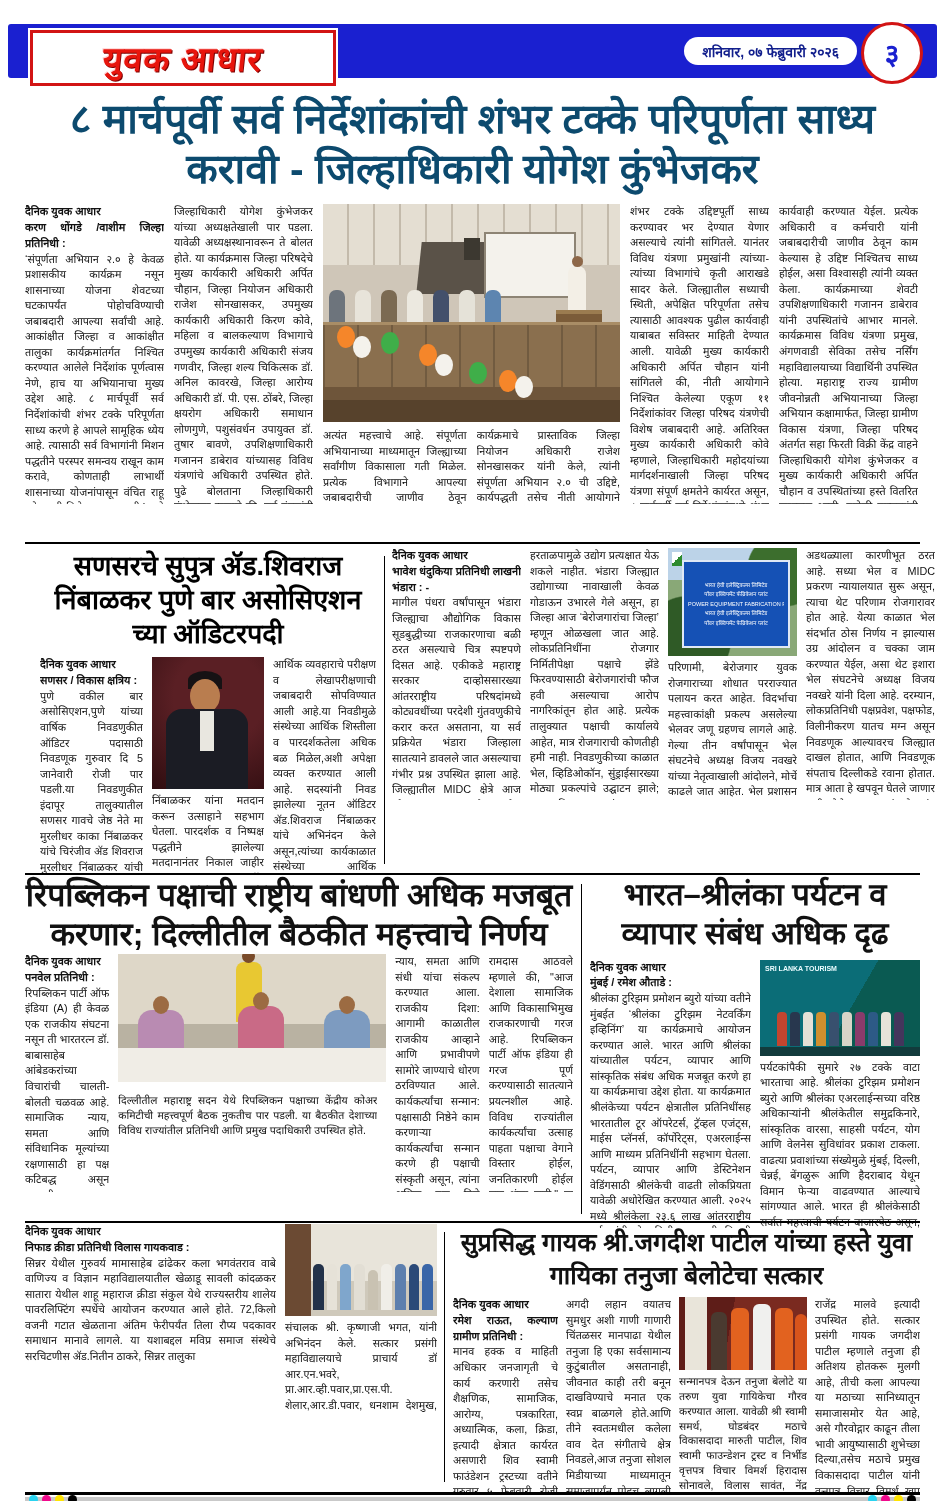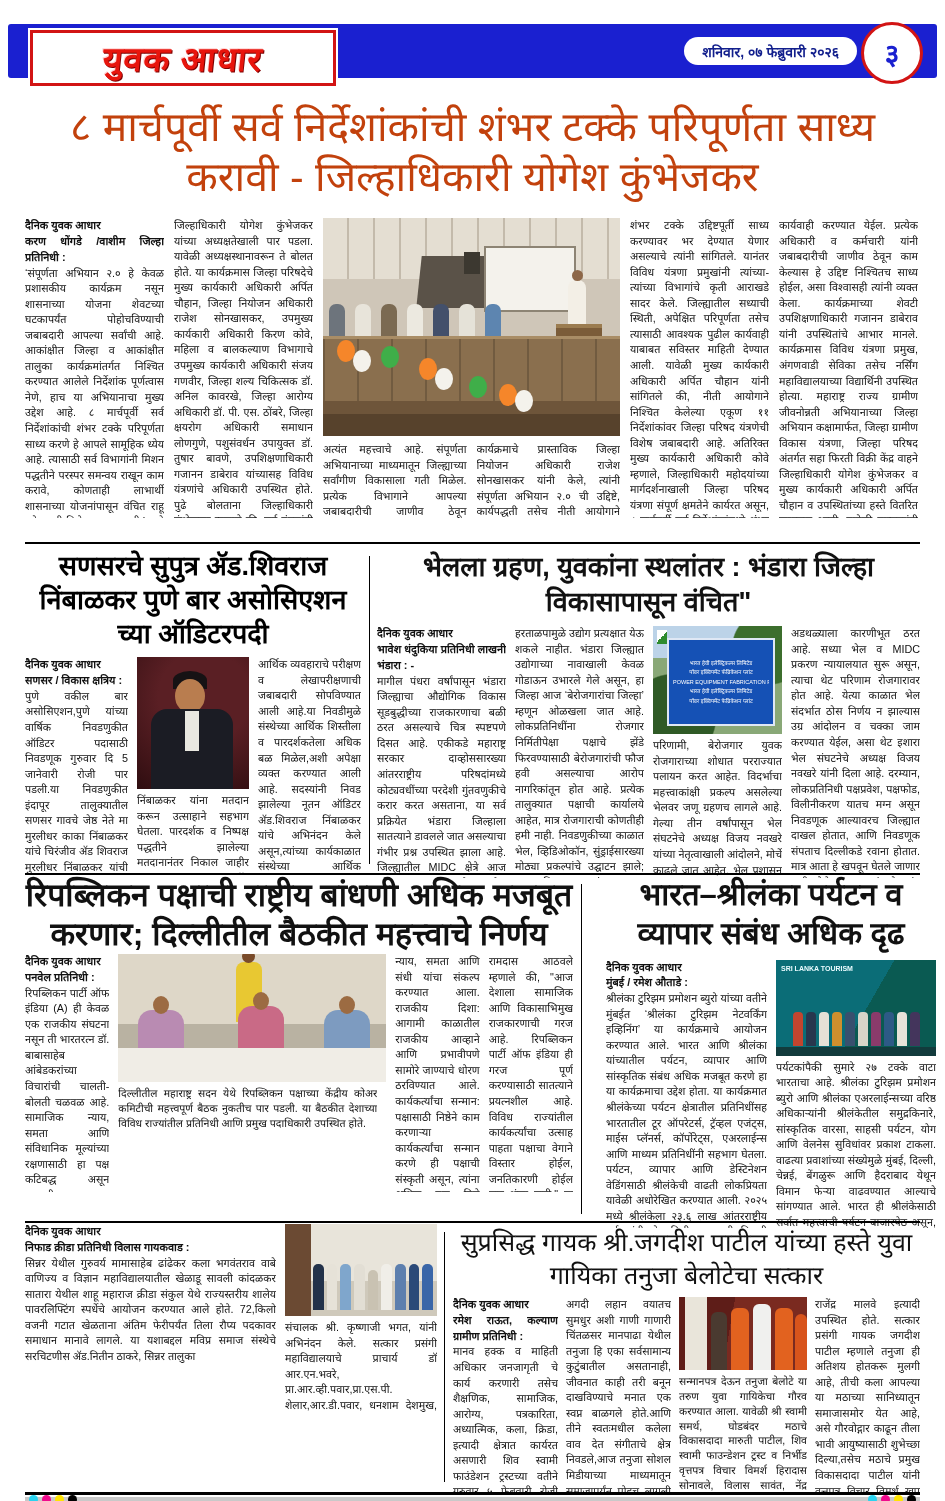--- a/index.html
+++ b/index.html
@@ -15,21 +15,21 @@
   .logo-text{font-size:34px;font-weight:800;color:#e8150d;transform:skewX(-6deg);
              text-shadow:1px 1px 0 #7a0000, -1px -1px 0 #ffd2d2;letter-spacing:1px;white-space:nowrap;}
   .date-pill{position:absolute;right:80px;top:13px;height:28px;padding:0 18px;background:#fff;
              border-radius:14px;display:flex;align-items:center;font-size:14px;font-weight:bold;color:#111e8c;}
   .page-circle{position:absolute;right:14px;top:-2px;width:56px;height:56px;background:#fff;
                border:3px solid #d21414;border-radius:50%;display:flex;align-items:center;justify-content:center;
                font-size:28px;font-weight:bold;color:#1a20d0;}
 
   
   .lead{position:absolute;left:25px;top:86px;width:895px;}
-  .lead h1{margin:16px;text-align:center;font-size:41px;line-height:1.22;font-weight:400;color:#c2410c;}
+  .lead h1{margin:8px;text-align:center;font-size:41px;line-height:1.22;font-weight:700;color:#0c4a6e;}
   .lead h2{margin:6px 0 0 0;text-align:center;font-size:24px;font-weight:700;color:#1d23bb;}
   .lead-body{display:flex;gap:10px;margin-top:10px;height:300px;}
   .col{font-size:10.8px;line-height:1.44;text-align:justify;overflow:hidden;}
   .lead-body .col{width:139px;flex:0 0 139px;}
   .lead-mid{flex:0 0 297px;width:297px;display:flex;flex-direction:column;gap:6px;}
   .mid-cols{display:flex;gap:10px;flex:1;overflow:hidden;}
   .mid-cols .col{flex:1;}
   .byline{font-weight:bold;font-size:11px;}
 
   
@@ -52,21 +52,21 @@
   .speaker:before{content:"";position:absolute;left:4px;top:-10px;width:11px;height:11px;border-radius:50%;background:#8d6748;}
   .podium{position:absolute;right:18px;top:106px;width:46px;height:66px;background:#7b5c39;border-top:4px solid #9b7c50;}
   .balloon{position:absolute;width:18px;height:22px;border-radius:50%;}
   .floor{position:absolute;left:0;bottom:0;width:100%;height:22px;background:#57422c;}
 
   
   .hrule{position:absolute;left:25px;width:895px;height:2px;background:#000;}
   .vrule{position:absolute;top:8px;bottom:6px;width:1px;background:#000;}
 
   
-  .row2{position:absolute;left:25px;top:548px;width:895px;height:322px;}
+  .row2{position:absolute;left:40px;top:548px;width:895px;height:322px;}
   .r2-left{position:absolute;left:0;top:0;width:336px;height:100%;}
   .r2-left h3{margin:2px 0 6px 0;font-size:27px;line-height:1.25;text-align:center;font-weight:800;color:#000;}
   .r2-left-body{display:flex;gap:9px;height:218px;}
   .r2-left-body .col{flex:1;}
   .r2-mid{flex:0 0 112px;display:flex;flex-direction:column;gap:4px;}
   .photo-portrait{width:112px;height:132px;background:radial-gradient(circle at 60% 30%,#5a1f24 0 40%,#2e0d10 100%);}
   .p-head{position:absolute;left:38px;top:22px;width:30px;height:34px;border-radius:50%;background:#b97d4f;}
   .p-hair{position:absolute;left:36px;top:14px;width:34px;height:18px;border-radius:50% 50% 0 0;background:#161214;}
   .p-jacket{position:absolute;left:14px;top:52px;width:82px;height:80px;background:#1b1c24;border-radius:16px 16px 0 0;}
   .p-shirt{position:absolute;left:48px;top:54px;width:14px;height:40px;background:#e9e7e0;}
@@ -84,30 +84,30 @@
   .signboard span{display:block;color:#fff;font-size:5.5px;line-height:1.2;text-align:center;white-space:nowrap;overflow:hidden;width:96px;}
   .sign-flag{position:absolute;left:4px;top:4px;width:10px;height:14px;background:linear-gradient(135deg,#fff 0 50%,#2e8b2e 50% 100%);}
 
   
   .row3{position:absolute;left:25px;top:876px;width:895px;height:344px;}
   .r3-left{position:absolute;left:0;top:0;width:548px;height:100%;}
   .r3-left h3{margin:0;font-size:32px;line-height:1.22;text-align:center;font-weight:800;}
   .r3-left h4{margin:4px 0 6px 0;font-size:19px;text-align:center;font-weight:700;}
   .r3-left-body{display:flex;gap:9px;height:238px;}
   .r3-left-body .col{flex:1;}
-  .r3-mid{flex:0 0 268px;display:flex;flex-direction:column;gap:4px;}
+  .r3-mid{flex:0 0 268px;display:flex;flex-direction:column;gap:11px;}
   .photo-meeting{width:268px;height:128px;background:linear-gradient(#ded7c8 0 55%,#b9b2a2 55% 78%,#ded9cf 78% 100%);}
   .m-stand{position:absolute;left:118px;top:8px;width:26px;height:60px;background:#e8c832;border-radius:8px 8px 0 0;}
   .m-stand:before{content:"";position:absolute;left:6px;top:-12px;width:13px;height:13px;border-radius:50%;background:#7a4b2a;}
   .m-table{position:absolute;left:0;bottom:0;width:100%;height:34px;background:#f0ede6;}
   .m-sit{position:absolute;width:46px;height:52px;border-radius:14px 14px 0 0;}
   .m-head{position:absolute;width:16px;height:18px;border-radius:50%;background:#9c6b42;}
   .r3-mid-cols{display:flex;gap:9px;flex:1;overflow:hidden;}
   .r3-mid-cols .col{flex:1;}
-  .r3-right{position:absolute;left:565px;top:0;width:330px;height:100%;margin-left:16px;}
+  .r3-right{position:absolute;left:565px;top:0;width:330px;height:100%;}
   .r3-right h3{margin:0;font-size:31px;line-height:1.25;text-align:center;font-weight:800;}
   .r3-right-body{display:flex;gap:9px;height:268px;margin-top:6px;}
   .r3-right-body .col{flex:1;}
   .r3-photo-col{flex:0 0 160px;display:flex;flex-direction:column;gap:4px;}
   .photo-lanka{width:160px;height:96px;background:linear-gradient(120deg,#0b6d77 0 55%,#0a5a52 55% 100%);}
   .lanka-txt{position:absolute;left:5px;top:5px;color:#eafcff;font-size:7px;font-weight:bold;line-height:1.25;}
   .lanka-row{position:absolute;left:2px;bottom:10px;width:156px;display:flex;gap:3px;justify-content:center;}
   .lanka-p{width:10px;height:34px;border-radius:4px 4px 0 0;}
   .lanka-floor{position:absolute;left:0;bottom:0;width:100%;height:9px;background:#123b3c;}
 
@@ -116,21 +116,21 @@
   .r4-left{position:absolute;left:0;top:0;width:412px;height:100%;}
   .r4-left h3{margin:2px 0 6px 0;font-size:25px;line-height:1.3;text-align:center;font-weight:800;}
   .r4-left-body{display:flex;gap:9px;height:188px;}
   .r4-left-body .col{flex:1;}
   .r4-photo-col{flex:0 0 152px;display:flex;flex-direction:column;gap:4px;}
   .photo-felic{width:152px;height:92px;background:linear-gradient(#e8e4da 0 62%,#cfc9bb 62% 100%);}
   .f-door{position:absolute;left:0;top:0;width:26px;height:92px;background:#6b4a33;}
   .f-group{position:absolute;left:28px;bottom:6px;width:120px;display:flex;gap:3px;align-items:flex-end;}
   .f-p{width:12px;height:46px;border-radius:5px 5px 0 0;}
   .r4-right{position:absolute;left:428px;top:0;width:467px;height:100%;}
-  .r4-right h3{margin:2px 0 6px 0;font-size:25px;line-height:1.3;text-align:center;font-weight:400;}
+  .r4-right h3{margin:2px 0 6px 0;font-size:25px;line-height:1.3;text-align:center;font-weight:700;}
   .r4-right-body{display:flex;gap:8px;height:196px;}
   .r4-right-body .col{flex:1;}
   .r4r-photo-col{flex:0 0 128px;display:flex;flex-direction:column;gap:4px;}
   .photo-satkar{width:128px;height:82px;background:linear-gradient(100deg,#5e1d18 0 40%,#7a2a20 40% 100%);}
   .s-p{position:absolute;bottom:0;border-radius:6px 6px 0 0;}
 
   
   .foot-line{position:absolute;left:25px;top:1492px;width:895px;height:3px;background:#000;}
   .footbar{position:absolute;left:25px;top:1497px;width:895px;height:10px;background:#c9c9c9;}
   .dots{position:absolute;top:-2px;display:flex;gap:4px;}
@@ -218,21 +218,20 @@
           </div>
           <div class="col">निंबाळकर यांना मतदान करून उत्साहाने सहभाग घेतला. पारदर्शक व निष्पक्ष पद्धतीने झालेल्या मतदानानंतर निकाल जाहीर करण्यात आला व ॲड शिवराज निंबाळकर यांना विजयी घोषित करण्यात आले नवीन ऑडिटर म्हणून ॲड शिवराज मुरलीधर निंबाळकर यांच्यावर संस्थेच्या</div>
         </div>
         <div class="col">आर्थिक व्यवहाराचे परीक्षण व लेखापरीक्षणाची जबाबदारी सोपविण्यात आली आहे.या निवडीमुळे संस्थेच्या आर्थिक शिस्तीला व पारदर्शकतेला अधिक बळ मिळेल,अशी अपेक्षा व्यक्त करण्यात आली आहे. सदस्यांनी निवड झालेल्या नूतन ऑडिटर ॲड.शिवराज निंबाळकर यांचे अभिनंदन केले असून,त्यांच्या कार्यकाळात संस्थेच्या आर्थिक व्यवस्थापनात सकारात्मक बदल घडतील, असा विश्वास जेष्ठ वकीलांनी मत व्यक्त केल आहे.</div>
       </div>
     </article>
 
     <div class="vrule" style="left:344px"></div>
 
     <article class="r2-right">
-      <h3>भेलला ग्रहण, युवकांना स्थलांतर : भंडारा जिल्हा विकासापासून वंचित"</h3>
       <div class="r2-right-body">
         <div class="col">
           <div class="byline">दैनिक युवक आधार</div>
           <div class="byline">भावेश धंदुकिया प्रतिनिधी लाखनी भंडारा : -</div>
           <span>मागील पंधरा वर्षांपासून भंडारा जिल्ह्याचा औद्योगिक विकास सूडबुद्धीच्या राजकारणाचा बळी ठरत असल्याचे चित्र स्पष्टपणे दिसत आहे. एकीकडे महाराष्ट्र सरकार दाव्होससारख्या आंतरराष्ट्रीय परिषदांमध्ये कोट्यवधींच्या परदेशी गुंतवणुकीचे करार करत असताना, या सर्व प्रक्रियेत भंडारा जिल्हाला सातत्याने डावलले जात असल्याचा गंभीर प्रश्न उपस्थित झाला आहे. जिल्ह्यातील MIDC क्षेत्रे आज ओसाड पडून आहेत. भेल प्रकल्पासाठी सुमारे ५०० एकर तर खंबाटा परिसरात ७०० एकर औद्योगिक जमीन उपलब्ध असूनही, सर्व सुविधा, कुशल कामगार असूनही माजी लोकप्रतिनिधींच्या</span>
         </div>
         <div class="col">हरताळपामुळे उद्योग प्रत्यक्षात येऊ शकले नाहीत. भंडारा जिल्ह्यात उद्योगाच्या नावाखाली केवळ गोडाऊन उभारले गेले असून, हा जिल्हा आज ‘बेरोजगारांचा जिल्हा’ म्हणून ओळखला जात आहे. लोकप्रतिनिधींना रोजगार निर्मितीपेक्षा पक्षाचे झेंडे फिरवण्यासाठी बेरोजगारांची फौज हवी असल्याचा आरोप नागरिकांतून होत आहे. प्रत्येक तालुक्यात पक्षाची कार्यालये आहेत, मात्र रोजगाराची कोणतीही हमी नाही. निवडणुकीच्या काळात भेल, व्हिडिओकॉन, सुंड्राईसारख्या मोठ्या प्रकल्पांचे उद्घाटन झाले; मात्र निवडणूक संपताच या प्रकल्पांचे गोडाऊनमध्ये रूपांतर झाले. सध्या भंडारा जिल्ह्यात एकही मोठा उद्योग प्रकल्प कार्यरत नाही.</div>
         <div class="r2-sign-col">
           <div class="photo photo-sign">
             <div class="sign-flag"></div>

